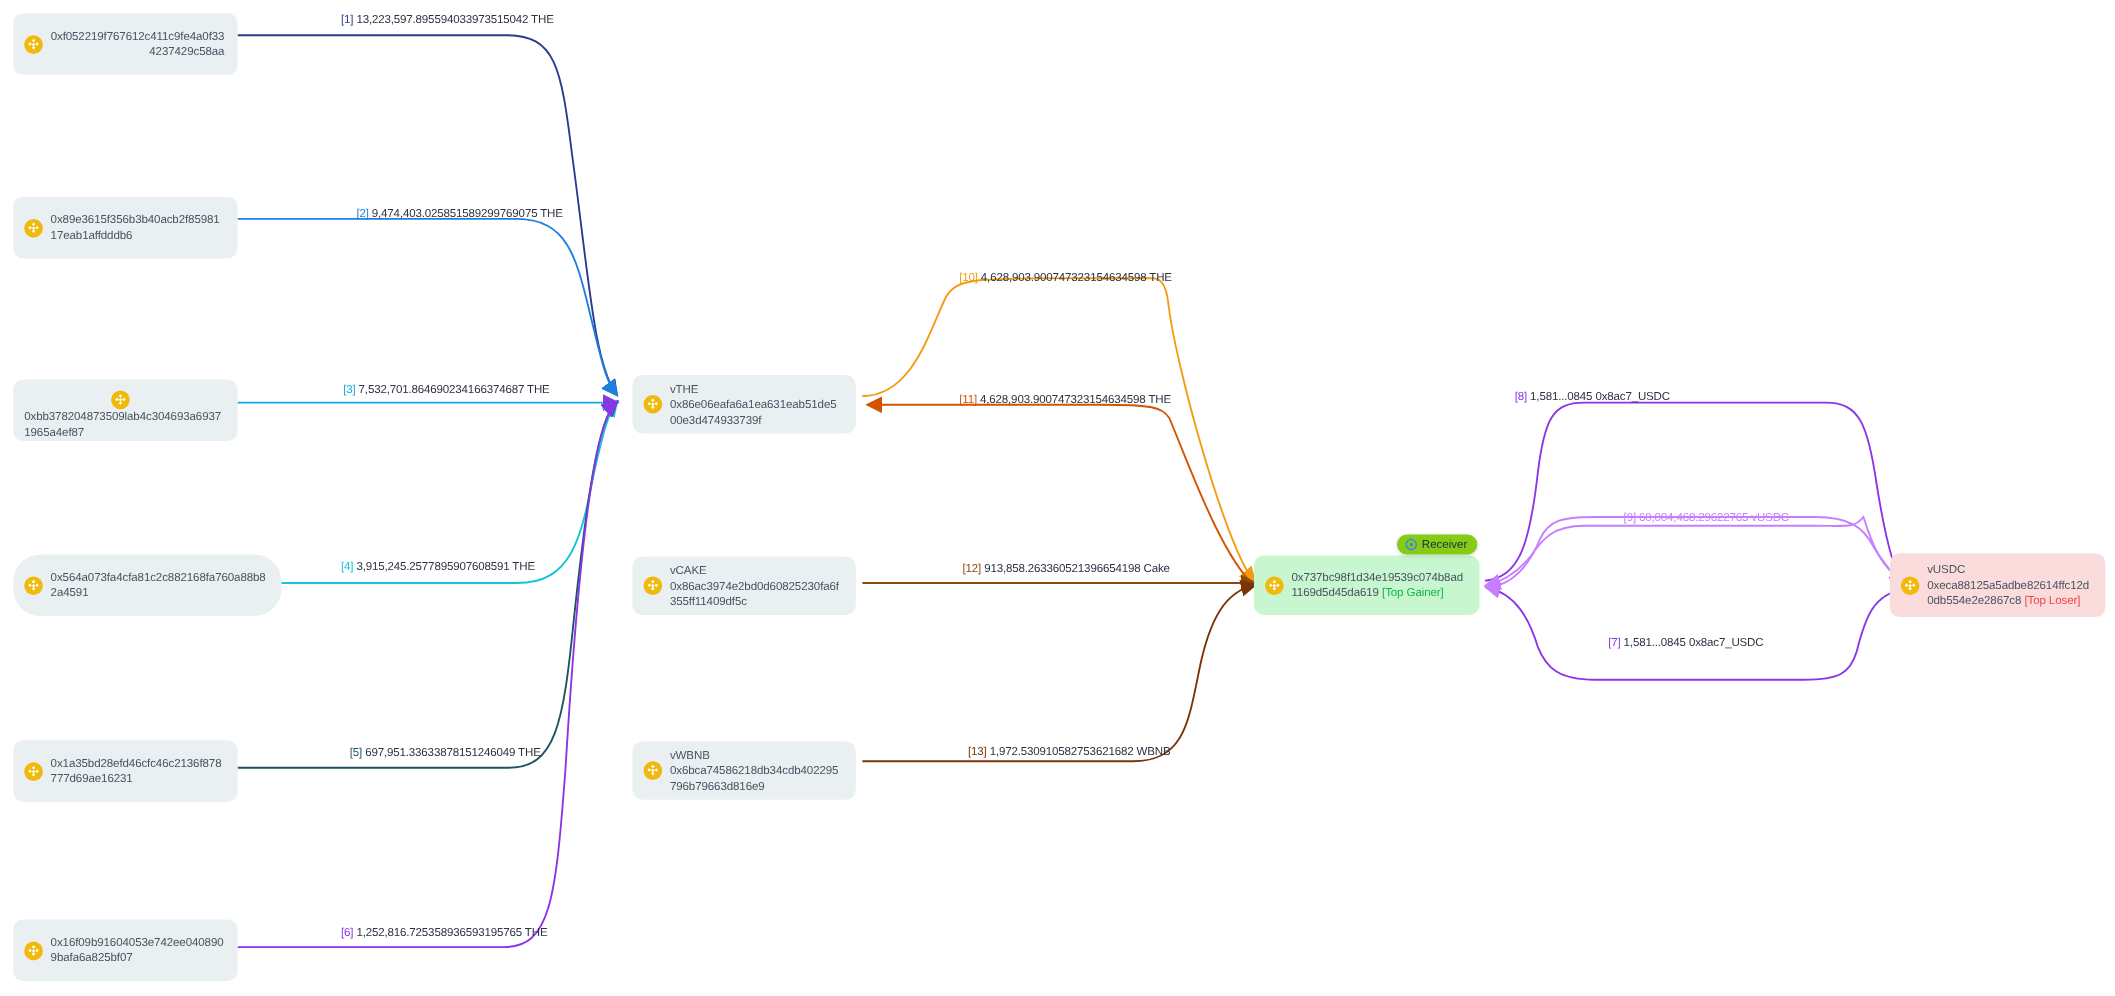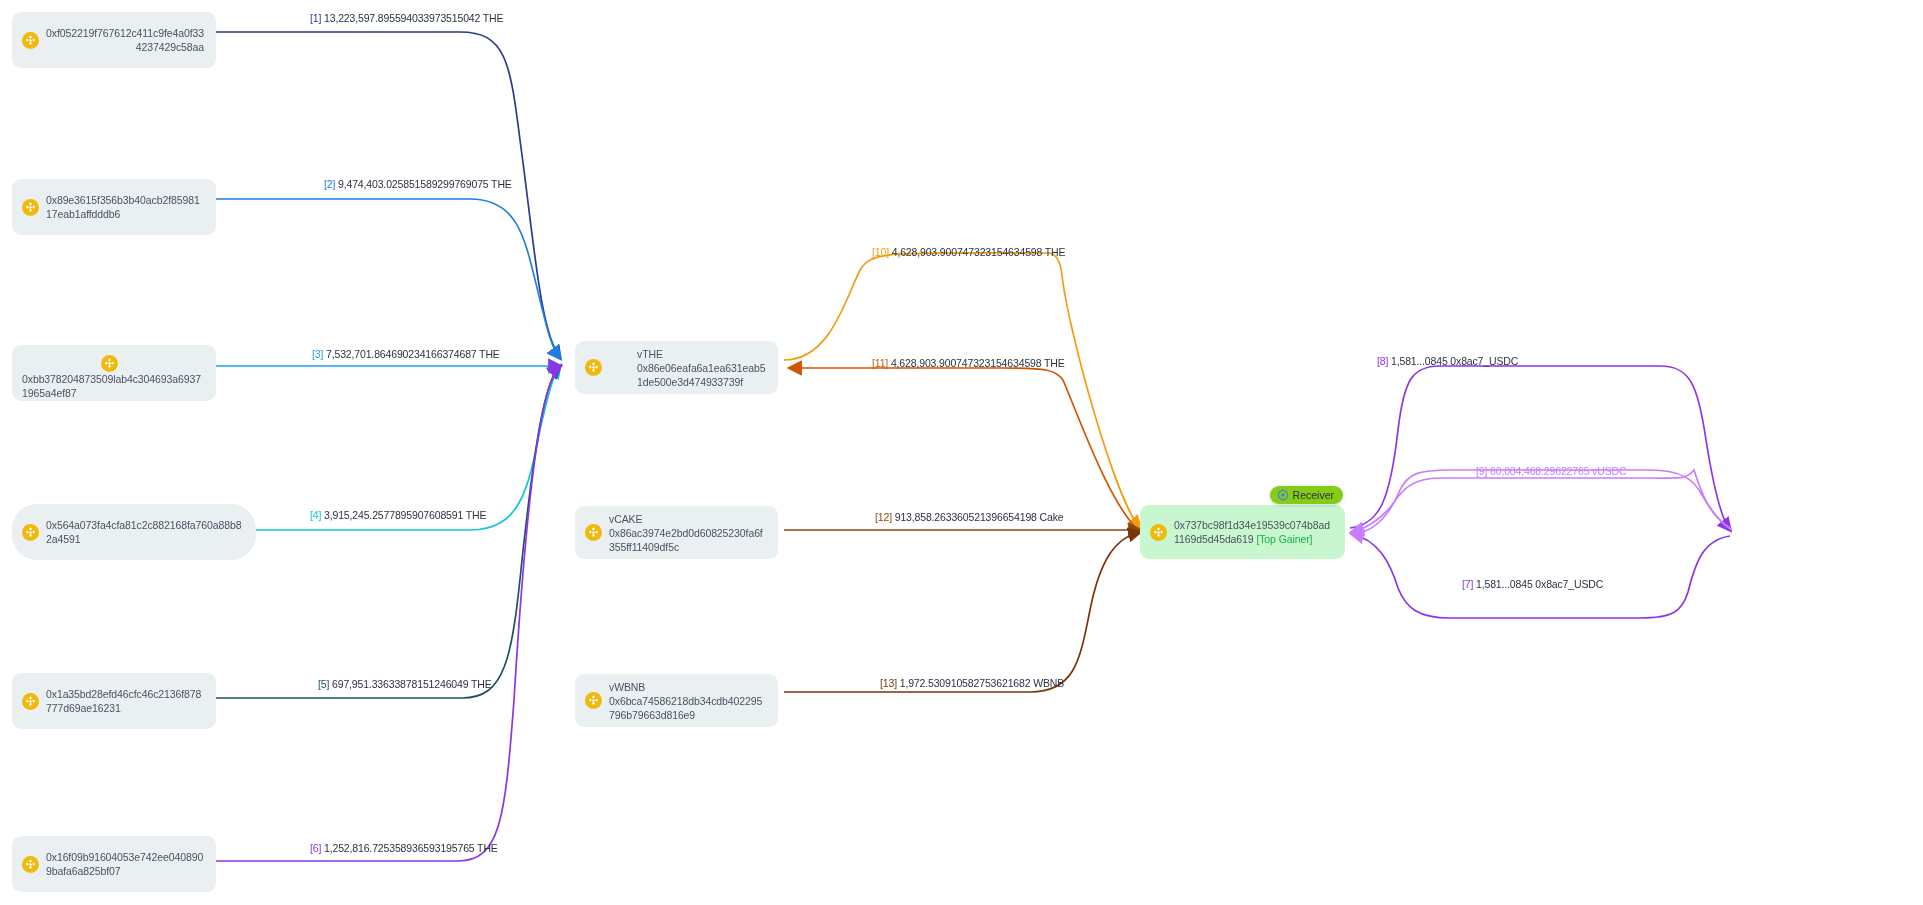--- a/index.html
+++ b/index.html
@@ -263,21 +263,21 @@
             <path d="M3.3 4.5 4.9 6.1 3.3 7.7 1.7 6.1z"></path>
             <path d="M9.7 4.5 11.3 6.1 9.7 7.7 8.1 6.1z"></path>
             <path d="M6.5 7.7 8.1 9.3 6.5 10.9 4.9 9.3z"></path>
             <path d="M6.5 4.9 8.1 6.5 6.5 8.1 4.9 6.5z"></path>
           </g>
         </svg>
     </span>
     <span class="node-text">0x16f09b91604053e742ee0408909bafa6a825bf07</span>
   </div>
 
-  <div class="node node-token" style="left:575px; top:341px; width:203px; height:53px;gap:28px;">
+  <div class="node node-token" style="left:575px; top:341px; width:203px; height:53px;">
     <span class="chain-icon">
       <svg width="13" height="13" viewBox="0 0 13 13">
           <g fill="#fff">
             <path d="M6.5 1.3 8.1 2.9 6.5 4.5 4.9 2.9z"></path>
             <path d="M3.3 4.5 4.9 6.1 3.3 7.7 1.7 6.1z"></path>
             <path d="M9.7 4.5 11.3 6.1 9.7 7.7 8.1 6.1z"></path>
             <path d="M6.5 7.7 8.1 9.3 6.5 10.9 4.9 9.3z"></path>
             <path d="M6.5 4.9 8.1 6.5 6.5 8.1 4.9 6.5z"></path>
           </g>
         </svg>
@@ -343,26 +343,43 @@
             <path d="M3.3 4.5 4.9 6.1 3.3 7.7 1.7 6.1z"></path>
             <path d="M9.7 4.5 11.3 6.1 9.7 7.7 8.1 6.1z"></path>
             <path d="M6.5 7.7 8.1 9.3 6.5 10.9 4.9 9.3z"></path>
             <path d="M6.5 4.9 8.1 6.5 6.5 8.1 4.9 6.5z"></path>
           </g>
         </svg>
     </span>
     <span class="node-text"><span>0x737bc98f1d34e19539c074b8ad1169d5d45da619</span> <span class="tag-gainer">[Top Gainer]</span></span>
   </div>
 
+  <div class="node node-loser" style="left:1718px; top:503px; width:196px; height:58px;">
+    <span class="chain-icon">
+      <svg width="13" height="13" viewBox="0 0 13 13">
+          <g fill="#fff">
+            <path d="M6.5 1.3 8.1 2.9 6.5 4.5 4.9 2.9z"></path>
+            <path d="M3.3 4.5 4.9 6.1 3.3 7.7 1.7 6.1z"></path>
+            <path d="M9.7 4.5 11.3 6.1 9.7 7.7 8.1 6.1z"></path>
+            <path d="M6.5 7.7 8.1 9.3 6.5 10.9 4.9 9.3z"></path>
+            <path d="M6.5 4.9 8.1 6.5 6.5 8.1 4.9 6.5z"></path>
+          </g>
+        </svg>
+    </span>
+    <span class="node-text">
+      <span class="token-sym">vUSDC</span>
+      <span>0xeca88125a5adbe82614ffc12d0db554e2e2867c8</span> <span class="tag-loser">[Top Loser]</span>
+    </span>
+  </div>
 
   <div class="edge-label" style="left:310px; top:12px;">
     <span class="edge-idx" style="color:#2a3a8c">[1]</span><span> 13,223,597.895594033973515042 THE</span>
   </div>
 
-  <div class="edge-label" style="left:310px; top:178px;padding-left:14px;">
+  <div class="edge-label" style="left:310px; top:188px;padding-left:14px;">
     <span class="edge-idx" style="color:#1f7fe0">[2]</span><span> 9,474,403.025851589299769075 THE</span>
   </div>
 
   <div class="edge-label" style="left:312px; top:348px;">
     <span class="edge-idx" style="color:#17a7e0">[3]</span><span> 7,532,701.864690234166374687 THE</span>
   </div>
 
   <div class="edge-label" style="left:310px; top:509px;">
     <span class="edge-idx" style="color:#14c4d9">[4]</span><span> 3,915,245.2577895907608591 THE</span>
   </div>

